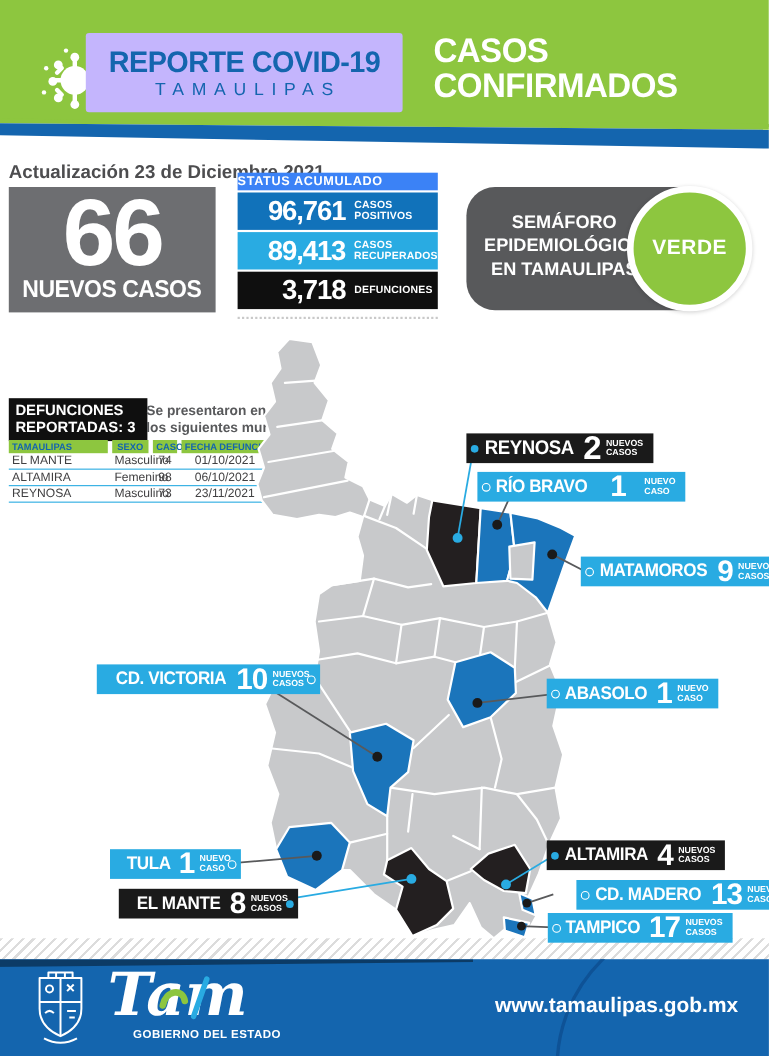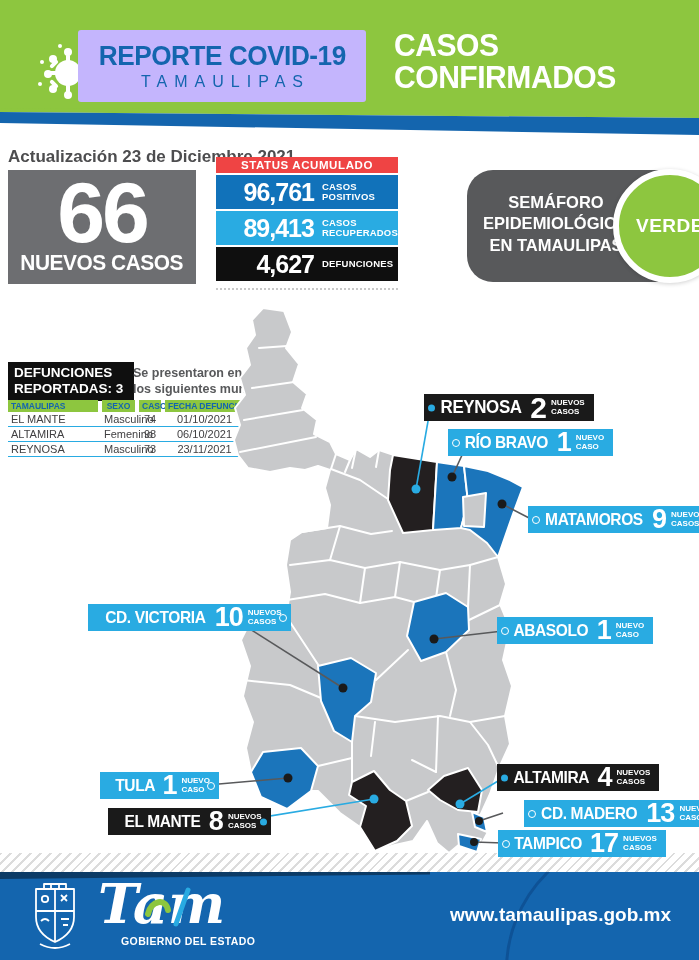--- a/index.html
+++ b/index.html
@@ -24,33 +24,33 @@
              transform:scaleX(0.97);transform-origin:left top;}
 
   
   .update{position:absolute;left:8px;top:147px;font-size:17px;font-weight:bold;color:#4D4D4F;}
   .newcases{position:absolute;left:8px;top:170px;width:188px;height:114px;
             background:var(--gray-box,#6D6E71);color:#fff;text-align:center;}
   .nc-value{font-size:86px;font-weight:bold;line-height:0.95;letter-spacing:-3px;margin-top:2px;}
   .nc-label{font-size:22px;font-weight:bold;letter-spacing:-0.5px;display:inline-block;
             transform:scaleX(0.95);margin-top:-4px;}
   .status{position:absolute;left:216px;top:157px;width:182px;}
-  .status-title{background:#ef4444;color:#fff;font-size:11.5px;font-weight:bold;
-                text-align:center;padding:2px 0;letter-spacing:0.6px;}
+  .status-title{background:#3b82f6;color:#fff;font-size:11.5px;font-weight:bold;
+                text-align:left;padding:2px 0;letter-spacing:0.6px;}
   .status-bar{height:34px;margin-top:2px;display:flex;align-items:center;color:#fff;}
   .status-bar.b0{background:var(--blue-mid,#1172BA);}
   .status-bar.b1{background:var(--blue-light,#29ABE2);}
   .status-bar.b2{background:#0F0F0F;}
   .status-value{width:98px;text-align:right;font-size:25px;font-weight:bold;letter-spacing:-1px;}
   .status-label{font-size:9.5px;font-weight:bold;line-height:1.1;margin-left:8px;
                 letter-spacing:0.2px;}
   .status-label span{display:block;}
   .status-dots{position:absolute;left:216px;top:288px;width:182px;border-top:2px dotted #c9c9c9;}
   .semaforo{position:absolute;left:424px;top:170px;width:229px;height:112px;
-            background:var(--gray-dark,#58595B);border-radius:26px;margin-left:43px;}
+            background:var(--gray-dark,#58595B);border-radius:26px;}
   .sem-text{position:absolute;left:10px;top:22px;width:158px;text-align:center;color:#fff;
             font-weight:bold;font-size:16.5px;line-height:1.3;}
   .sem-circle{position:absolute;left:146px;top:-1px;width:102px;height:102px;border-radius:50%;
               background:var(--green,#8DC63F);border:6px solid #fff;display:flex;
               align-items:center;justify-content:center;box-shadow:0 1px 4px rgba(0,0,0,0.18);}
   .sem-status{color:#fff;font-weight:bold;font-size:19px;letter-spacing:0.5px;}
 
   
   .deaths-box{position:absolute;left:8px;top:362px;width:116px;background:#0F0F0F;color:#fff;
               font-weight:bold;font-size:13.5px;line-height:1.18;padding:3px 4px 4px 6px;}
@@ -169,21 +169,21 @@
         </span>
     </div>
     <div class="status-bar b1">
       <span class="status-value">89,413</span>
       <span class="status-label">
           <span>CASOS</span>
           <span>RECUPERADOS</span>
         </span>
     </div>
     <div class="status-bar b2">
-      <span class="status-value">4,627</span>
+      <span class="status-value">3,718</span>
       <span class="status-label">
           <span>DEFUNCIONES</span>
           <span></span>
         </span>
     </div>
   </div>
   <div class="status-dots"></div>
   <div class="semaforo">
     <div class="sem-text">
       <div>SEMÁFORO</div>
@@ -316,21 +316,21 @@
   <div id="map-labels">
       <div class="map-label black big" style="left: 424px; top: 394px;">
         <span class="dot left cyan"></span>
         <span class="ml-name">REYNOSA</span>
         <span class="ml-value">2</span>
         <span class="ml-unit">
           <span>NUEVOS</span>
           <span>CASOS</span>
         </span>
       </div>
-      <div class="map-label blue" style="left: 448px; top: 429px;">
+      <div class="map-label blue" style="left: 434px; top: 429px; gap: 12px;">
         <span class="dot left ring"></span>
         <span class="ml-name">RÍO BRAVO</span>
         <span class="ml-value">1</span>
         <span class="ml-unit">
           <span>NUEVO</span>
           <span>CASO</span>
         </span>
       </div>
       <div class="map-label blue" style="left: 528px; top: 506px;">
         <span class="dot left ring"></span>

